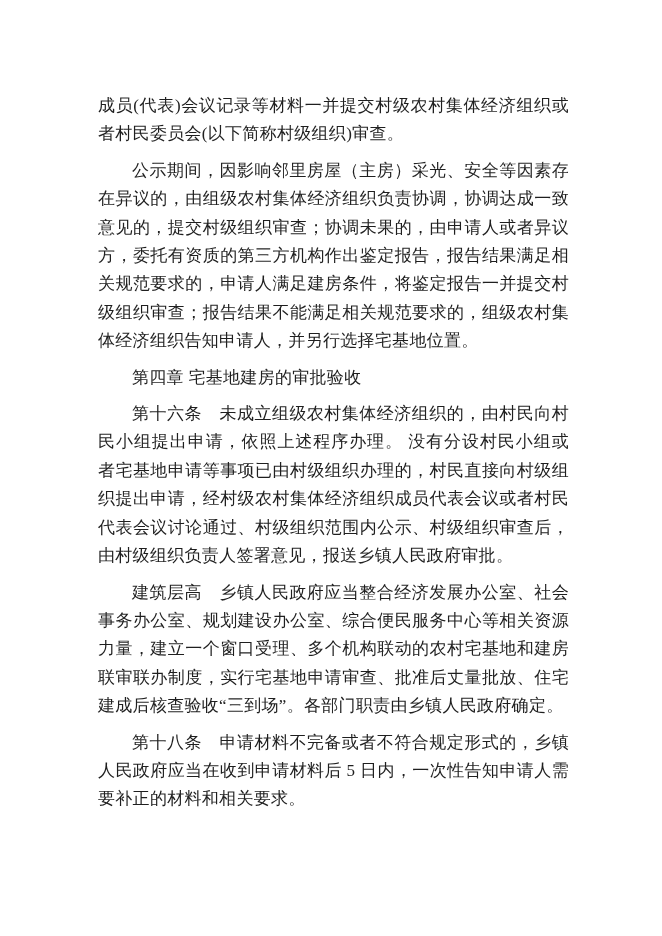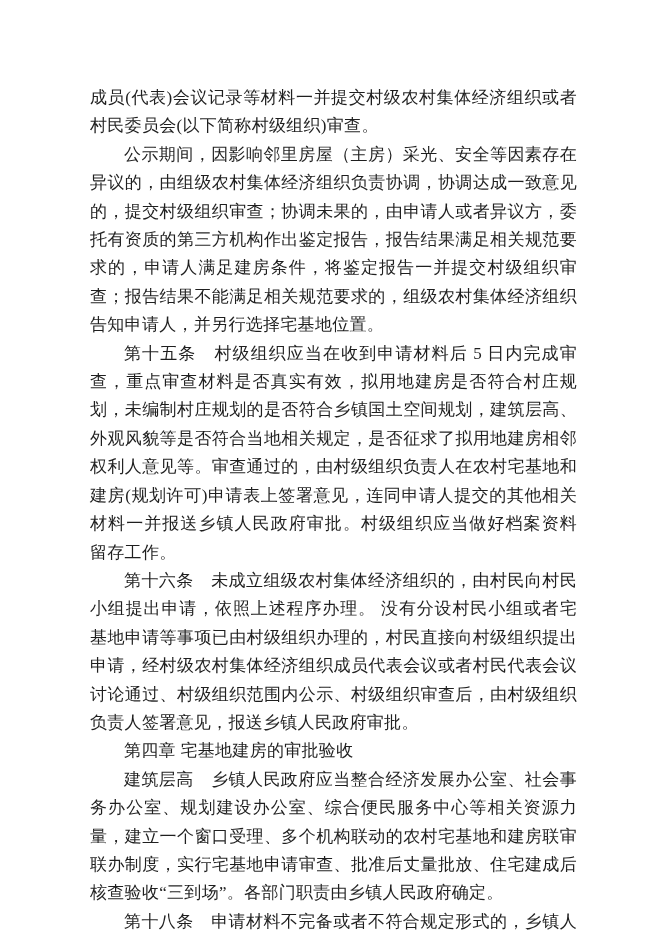--- a/index.html
+++ b/index.html
@@ -21,33 +21,32 @@
     left: 90px;
     width: 487px;
     color: #1f1f1f;
     font-size: 17px;
     line-height: 28.4px;
     text-align: justify;
     text-justify: inter-ideograph;
     letter-spacing: 0.3px;
   }
   .content p {
-    margin: 0;
+    margin: 8px;
     padding: 0;
   }
   .content p.indent {
     text-indent: 2em;
   }
 </style>
 </head>
 <body>
 
 <div class="page">
   <div class="content">
     <p>成员(代表)会议记录等材料一并提交村级农村集体经济组织或者村民委员会(以下简称村级组织)审查。</p>
     <p class="indent">公示期间，因影响邻里房屋（主房）采光、安全等因素存在异议的，由组级农村集体经济组织负责协调，协调达成一致意见的，提交村级组织审查；协调未果的，由申请人或者异议方，委托有资质的第三方机构作出鉴定报告，报告结果满足相关规范要求的，申请人满足建房条件，将鉴定报告一并提交村级组织审查；报告结果不能满足相关规范要求的，组级农村集体经济组织告知申请人，并另行选择宅基地位置。</p>
-    <p class="indent">第十五条　村级组织应当在收到申请材料后 5 日内完成审查，重点审查材料是否真实有效，拟用地建房是否符合村庄规划，未编制村庄规划的是否符合乡镇国土空间规划，建筑层高、外观风貌等是否符合当地相关规定，是否征求了拟用地建房相邻权利人意见等。审查通过的，由村级组织负责人在农村宅基地和建房(规划许可)申请表上签署意见，连同申请人提交的其他相关材料一并报送乡镇人民政府审批。村级组织应当做好档案资料 留存工作。</p>
+    <p class="indent">第四章 宅基地建房的审批验收</p>
     <p class="indent">第十六条　未成立组级农村集体经济组织的，由村民向村民小组提出申请，依照上述程序办理。 没有分设村民小组或者宅基地申请等事项已由村级组织办理的，村民直接向村级组织提出申请，经村级农村集体经济组织成员代表会议或者村民代表会议讨论通过、村级组织范围内公示、村级组织审查后，由村级组织负责人签署意见，报送乡镇人民政府审批。</p>
-    <p class="indent">第四章 宅基地建房的审批验收</p>
     <p class="indent">建筑层高　乡镇人民政府应当整合经济发展办公室、社会事务办公室、规划建设办公室、综合便民服务中心等相关资源力量，建立一个窗口受理、多个机构联动的农村宅基地和建房联审联办制度，实行宅基地申请审查、批准后丈量批放、住宅建成后核查验收“三到场”。各部门职责由乡镇人民政府确定。</p>
     <p class="indent">第十八条　申请材料不完备或者不符合规定形式的，乡镇人民政府应当在收到申请材料后 5 日内，一次性告知申请人需要补正的材料和相关要求。</p>
   </div>
 </div>
 
 </body></html>

